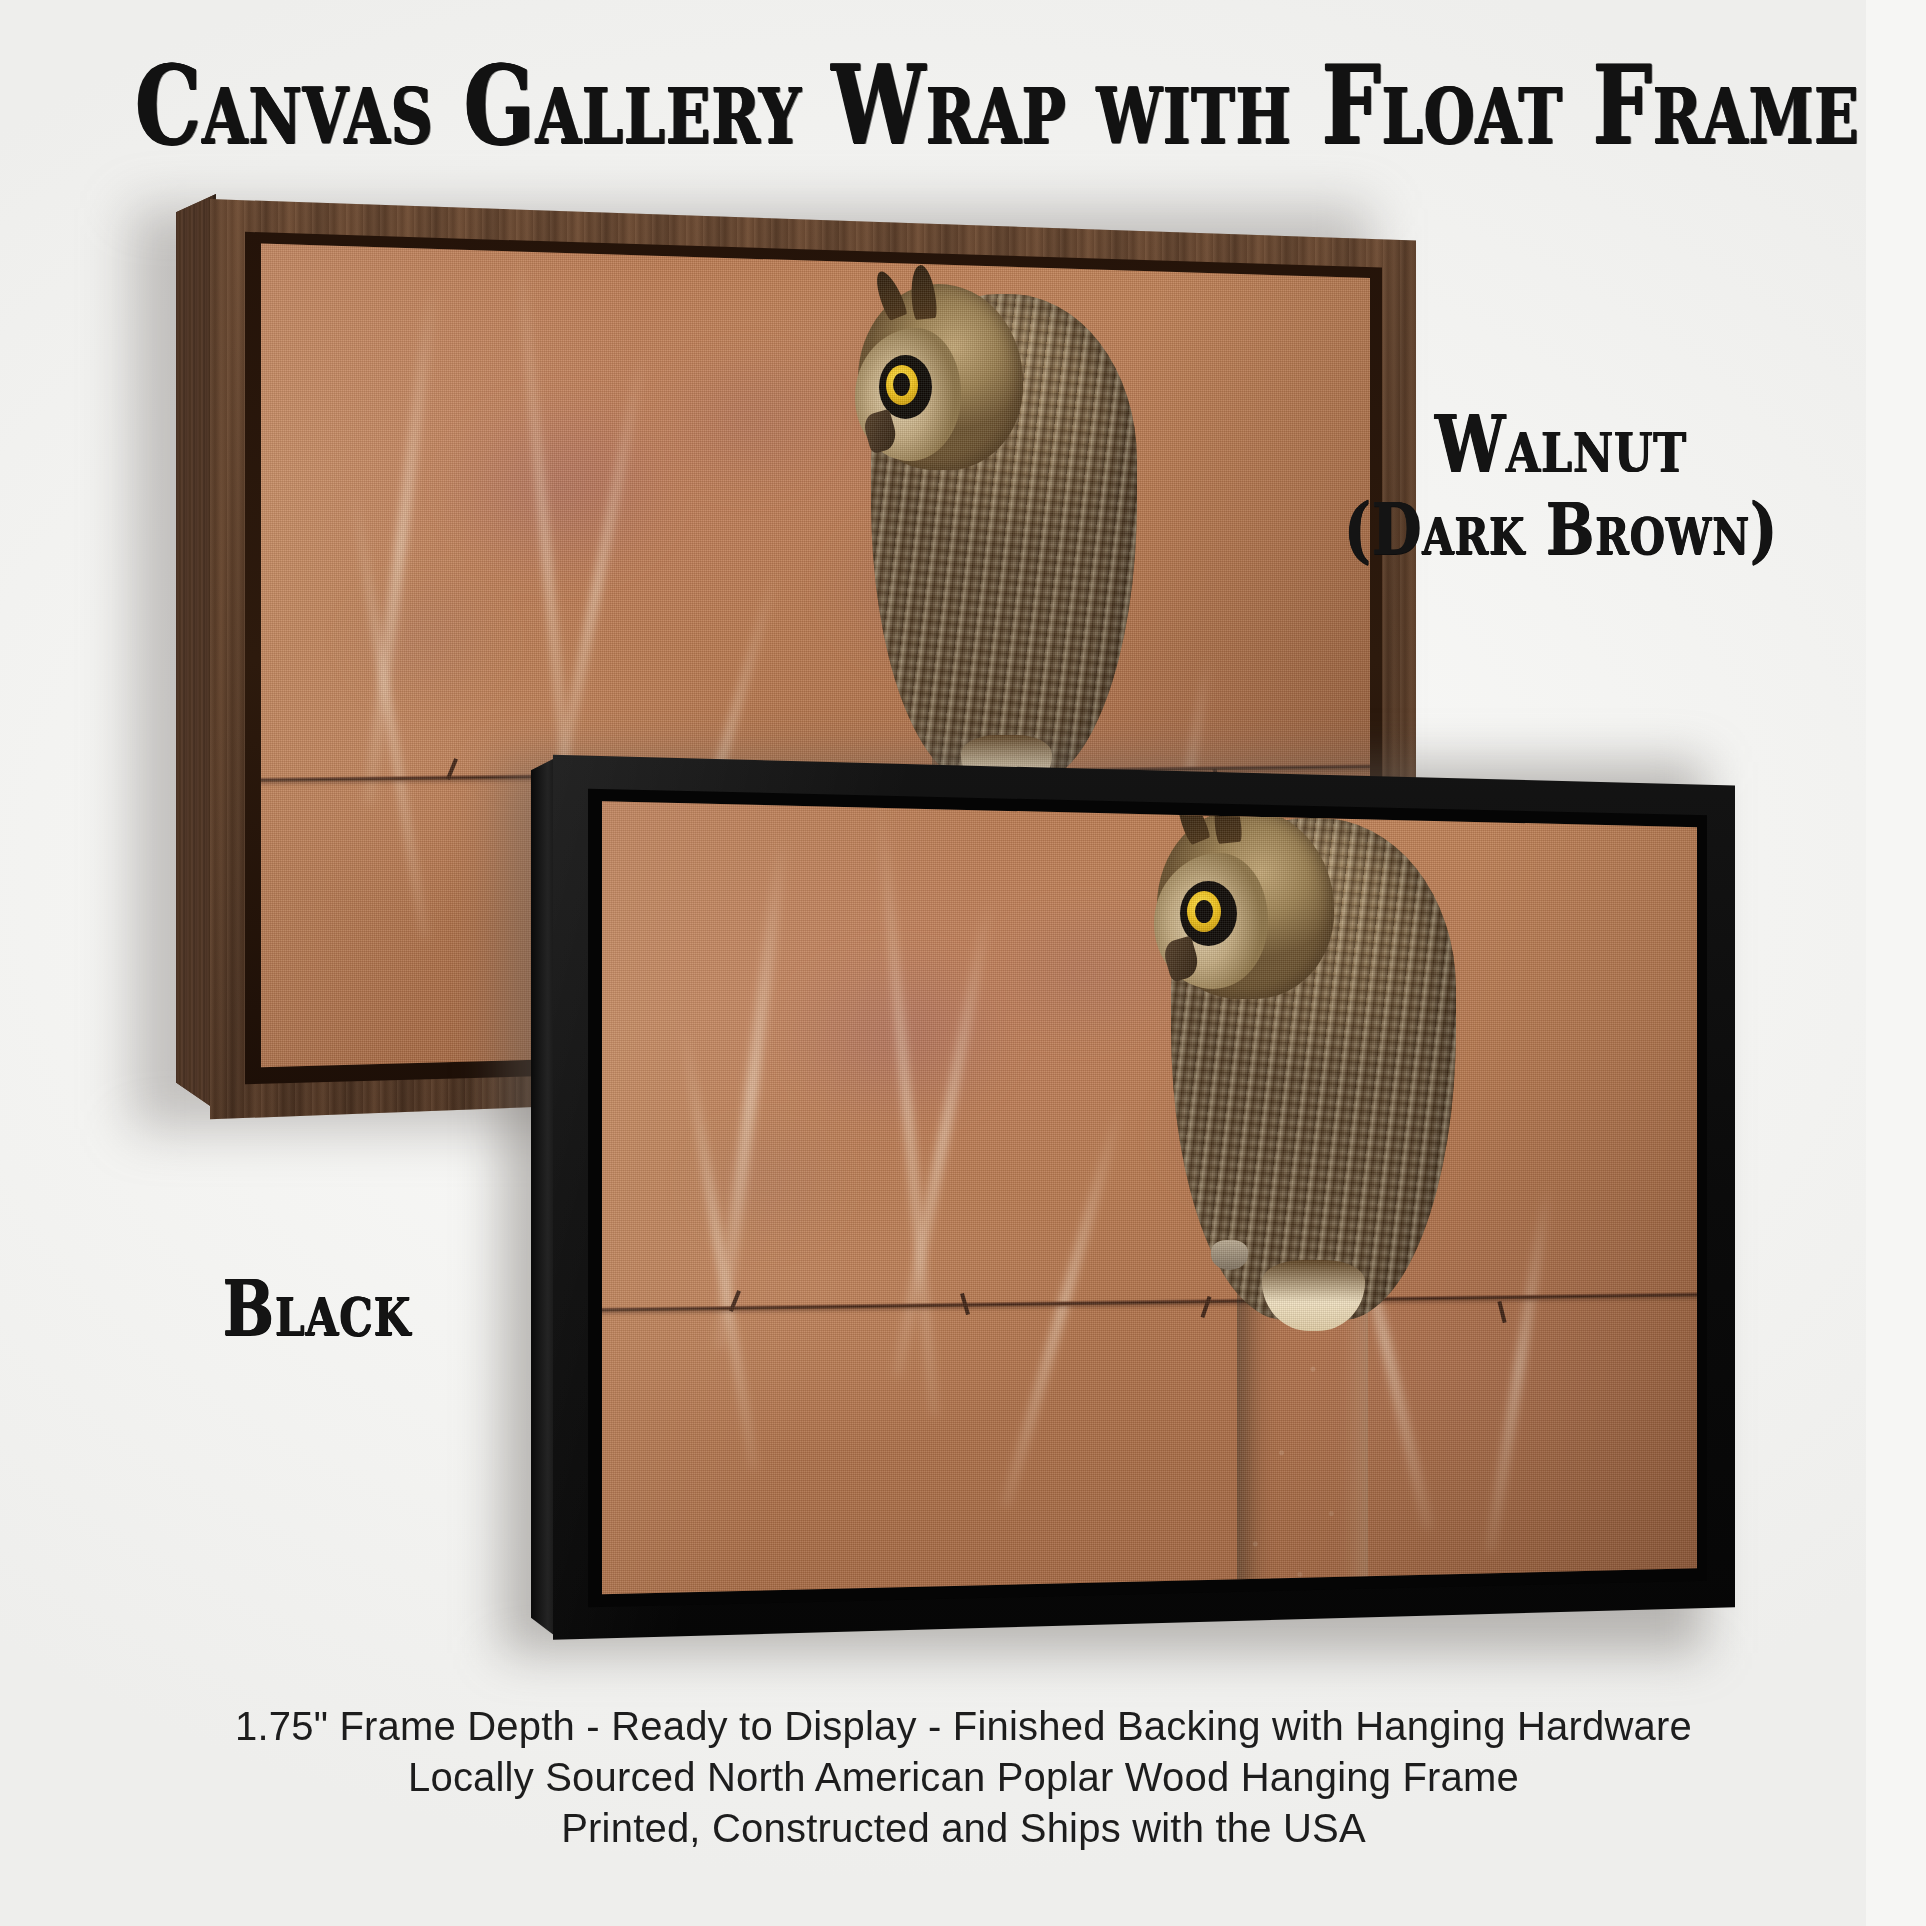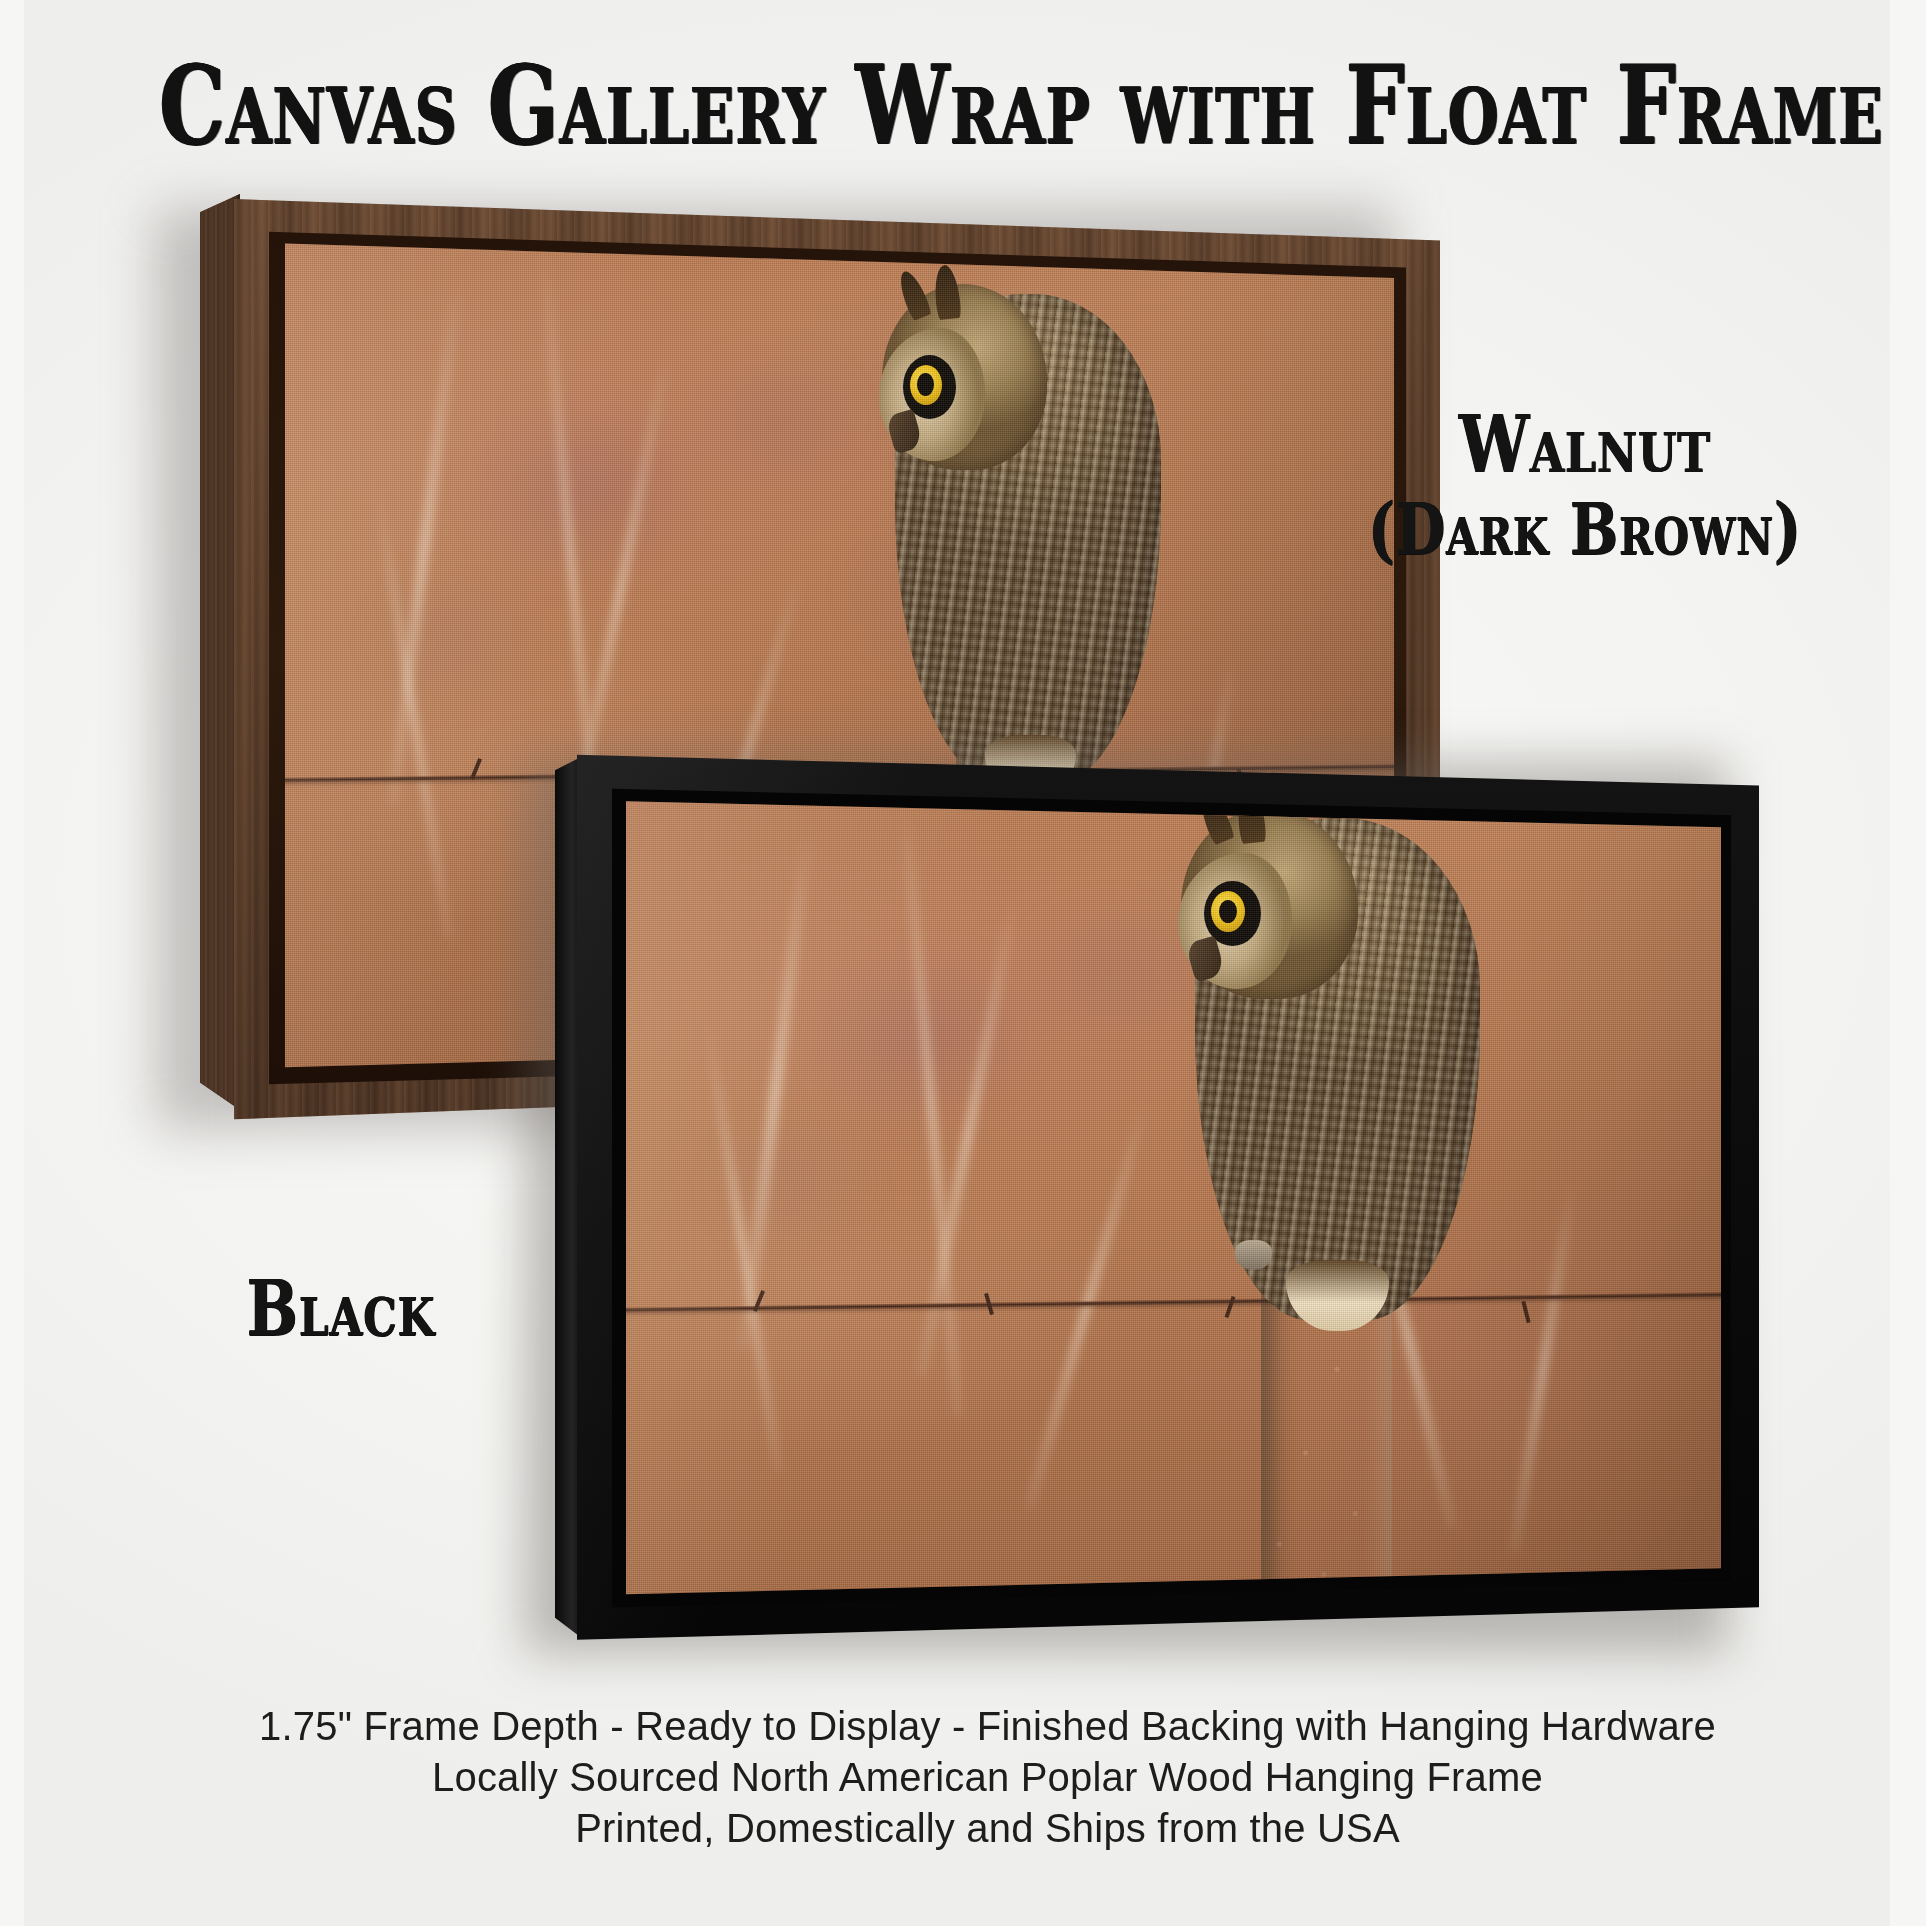--- a/index.html
+++ b/index.html
@@ -10,21 +10,20 @@
     background: #f6f6f4;
     font-family: "Liberation Sans", sans-serif;
     overflow: hidden;
   }
 
   #stage {
     position: relative;
     width: 1866px; height: 1927px;
     background:
       radial-gradient(ellipse 1386px 990px at 48% 46%, #fbfbfa 0%, #f4f4f2 55%, #eeeeec 100%);
-    margin-left: 24px;
   }
 
   
   .title {
     position: absolute;
     left: 0; top: 51px;
     width: 1927px;
     text-align: center;
     font-family: "DejaVu Serif", "Liberation Serif", serif;
     font-weight: 700;
@@ -479,17 +478,17 @@
       <div class="weave"></div>
       <div class="sheen"></div>
     </div>
   </div>
 
   <div class="side-label" id="label-black">Black</div>
 
   <div id="footer">
     <div>1.75" Frame Depth - Ready to Display - Finished Backing with Hanging Hardware</div>
     <div>Locally Sourced North American Poplar Wood Hanging Frame</div>
-    <div>Printed, Domestically and Ships from the USA</div>
+    <div>Printed, Constructed and Ships with the USA</div>
   </div>
 
 </div>
 
 
 </body></html>

